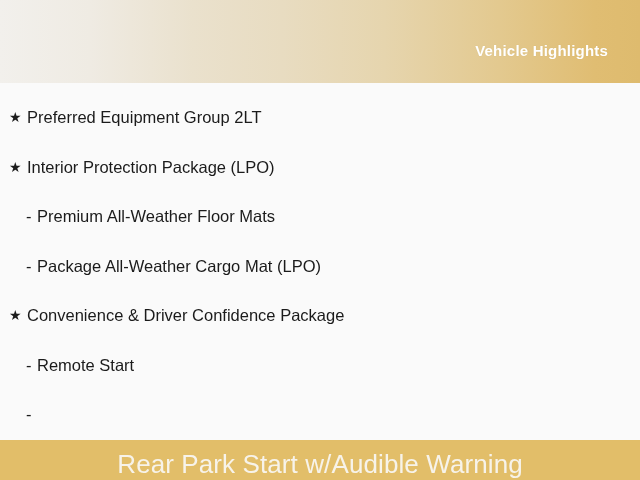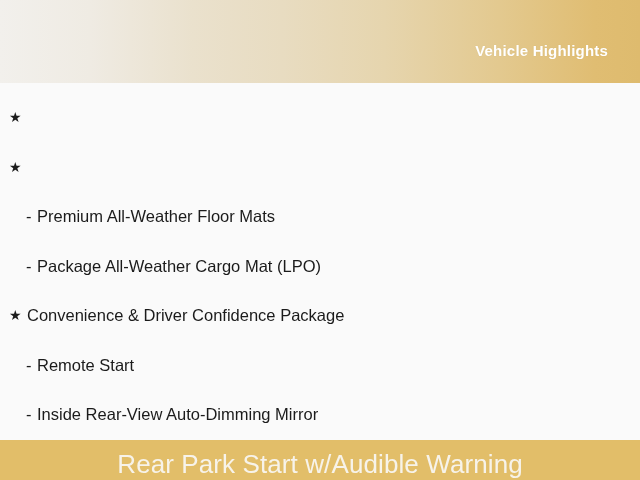--- a/index.html
+++ b/index.html
@@ -131,24 +131,26 @@
 
   <div class="header">
     <div class="header-title">Vehicle Highlights</div>
   </div>
 
   <div class="body">
     <ul class="hl-list">
 
       <li class="hl-item">
         <span class="bullet">★</span>
+        <span class="label">Preferred Equipment Group 2LT</span>
       </li>
 
       <li class="hl-item">
         <span class="bullet">★</span>
+        <span class="label">Interior Protection Package (LPO)</span>
       </li>
 
       <li class="hl-item sub">
         <span class="bullet">-</span>
         <span class="label">Premium All-Weather Floor Mats</span>
       </li>
 
       <li class="hl-item sub">
         <span class="bullet">-</span>
         <span class="label">Package All-Weather Cargo Mat (LPO)</span>
@@ -159,21 +161,20 @@
         <span class="label">Convenience &amp; Driver Confidence Package</span>
       </li>
 
       <li class="hl-item sub">
         <span class="bullet">-</span>
         <span class="label">Remote Start</span>
       </li>
 
       <li class="hl-item sub">
         <span class="bullet">-</span>
-        <span class="label">Inside Rear-View Auto-Dimming Mirror</span>
       </li>
 
     </ul>
   </div>
 
   <div class="footer">
     <div class="footer-text">Rear Park Start w/Audible Warning</div>
   </div>
 
 </div>

